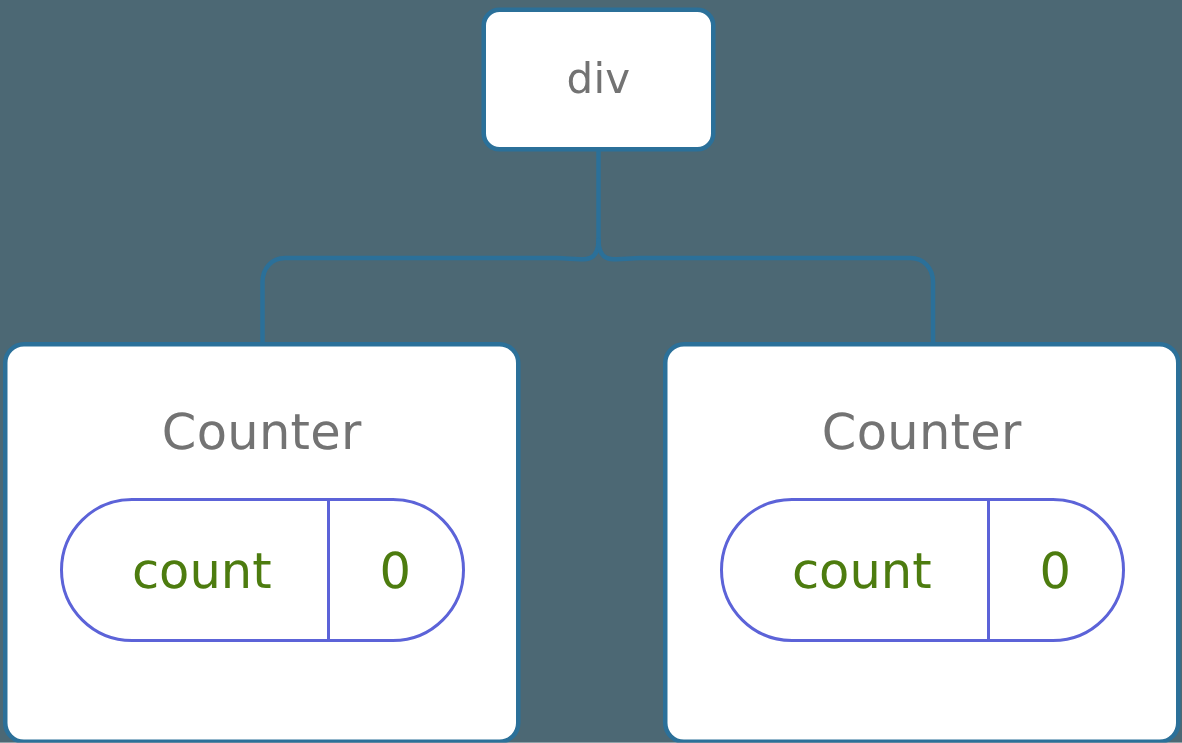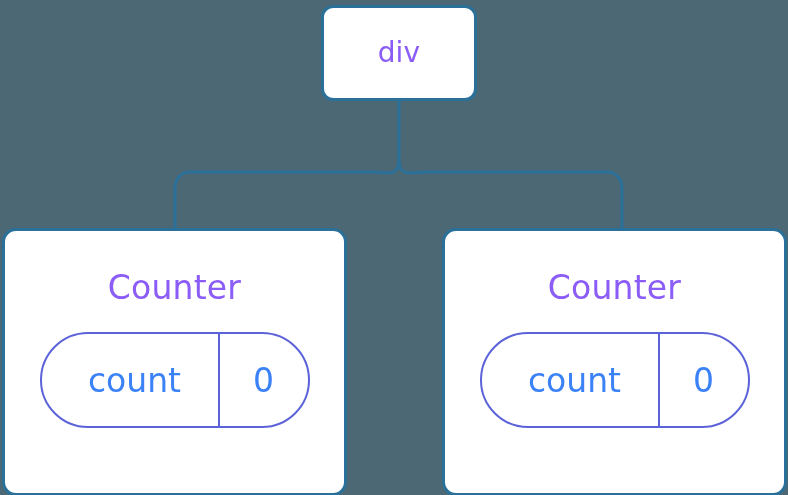--- a/index.html
+++ b/index.html
@@ -52,21 +52,21 @@
     border-radius: 14px;
   }
   #node-counter-right {
     left: 442px;
     top: 228px;
     width: 345px;
     height: 268px;
     border-radius: 14px;
   }
   .node-title {
-    color: #8b5cf6;
+    color: #737373;
     font-size: 28px;
     line-height: 1;
     letter-spacing: 0.2px;
     white-space: nowrap;
   }
   .counter-title {
     font-size: 33px;
     margin-top: 40px;
   }
   .state-pill {
@@ -78,21 +78,21 @@
     border-radius: 48px;
     box-sizing: border-box;
     background: #ffffff;
     overflow: hidden;
   }
   .state-key,
   .state-val {
     display: flex;
     align-items: center;
     justify-content: center;
-    color: #3b82f6;
+    color: #4d7c0f;
     font-size: 33px;
     line-height: 1;
     box-sizing: border-box;
     white-space: nowrap;
   }
   .state-key {
     width: 176px;
     padding-left: 10px;
   }
   .state-val {

